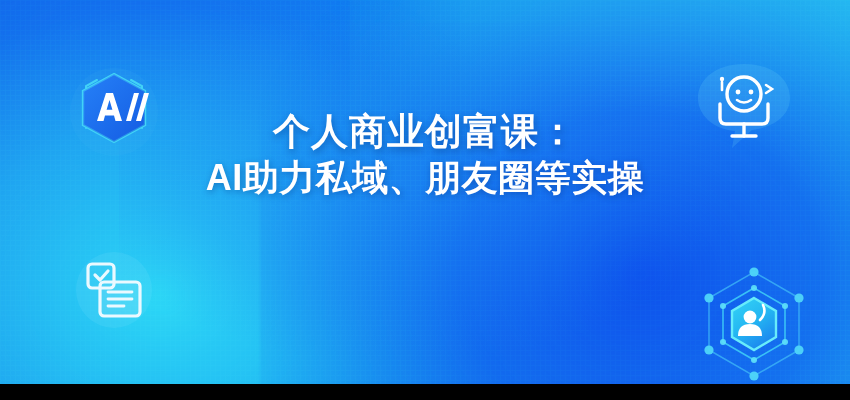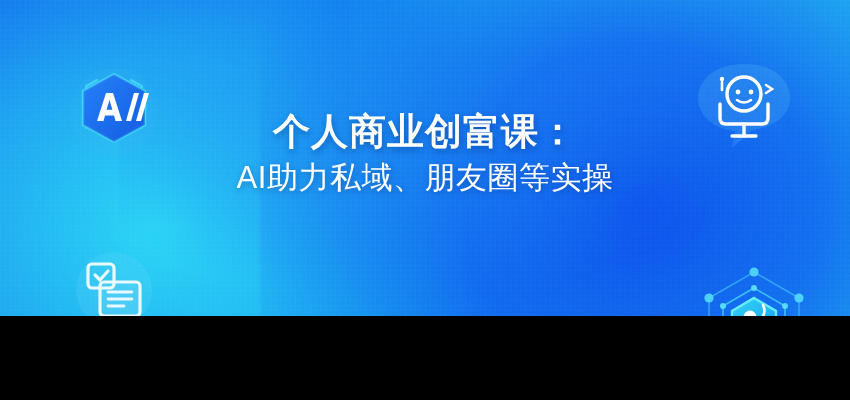--- a/index.html
+++ b/index.html
@@ -3,21 +3,21 @@
 <meta charset="utf-8">
 <style>
   html, body {
     margin: 0;
     padding: 0;
     background: #000;
   }
   #banner {
     position: relative;
     width: 850px;
-    height: 316px;
+    height: 384px;
     overflow: hidden;
     font-family: "Liberation Sans", "DejaVu Sans", sans-serif;
     background: #1177ee;
   }
 
   
   .bg-base {
     position: absolute;
     inset: 0;
     background: linear-gradient(112deg,
@@ -122,23 +122,23 @@
   }
   .line1 {
     font-size: 37px;
     line-height: 47px;
   }
   .line2 {
     font-size: 37px;
     line-height: 50px;
   }
   .line3 {
-    font-size: 31px;
+    font-size: 36px;
     line-height: 46px;
-    font-weight: 400;
+    font-weight: 700;
     letter-spacing: 0.5px;
     text-shadow: 1px 2px 6px rgba(5,40,120,0.38);
     white-space: nowrap;
   }
 
   
   .deco { position: absolute; z-index: 4; }
 
   #deco-ai-badge    { left: 66px;  top: 62px;  width: 96px;  height: 100px; }
   #deco-robot       { left: 686px; top: 52px;  width: 116px; height: 112px; }

